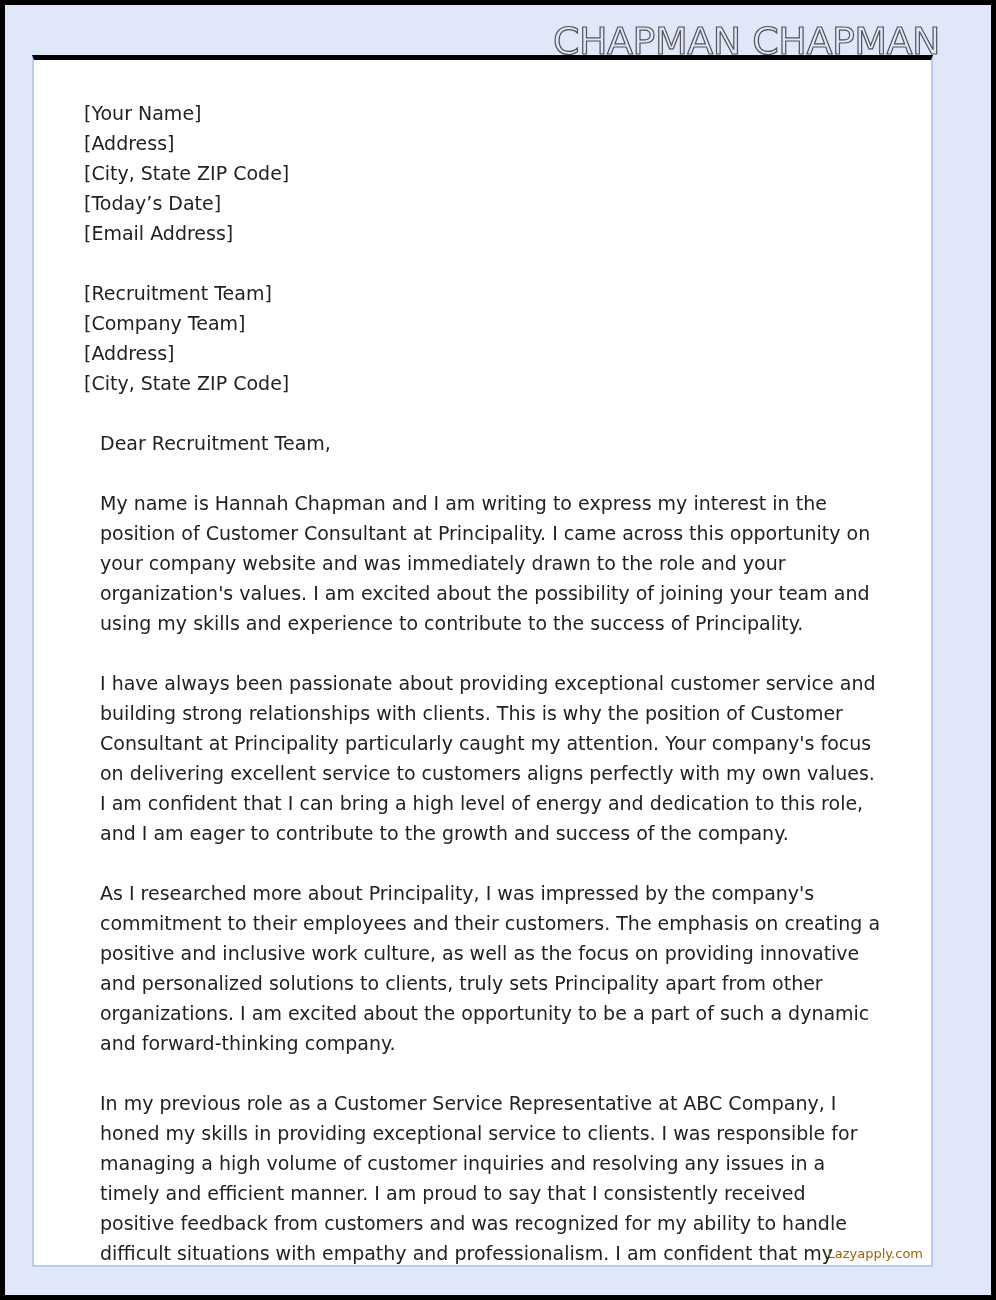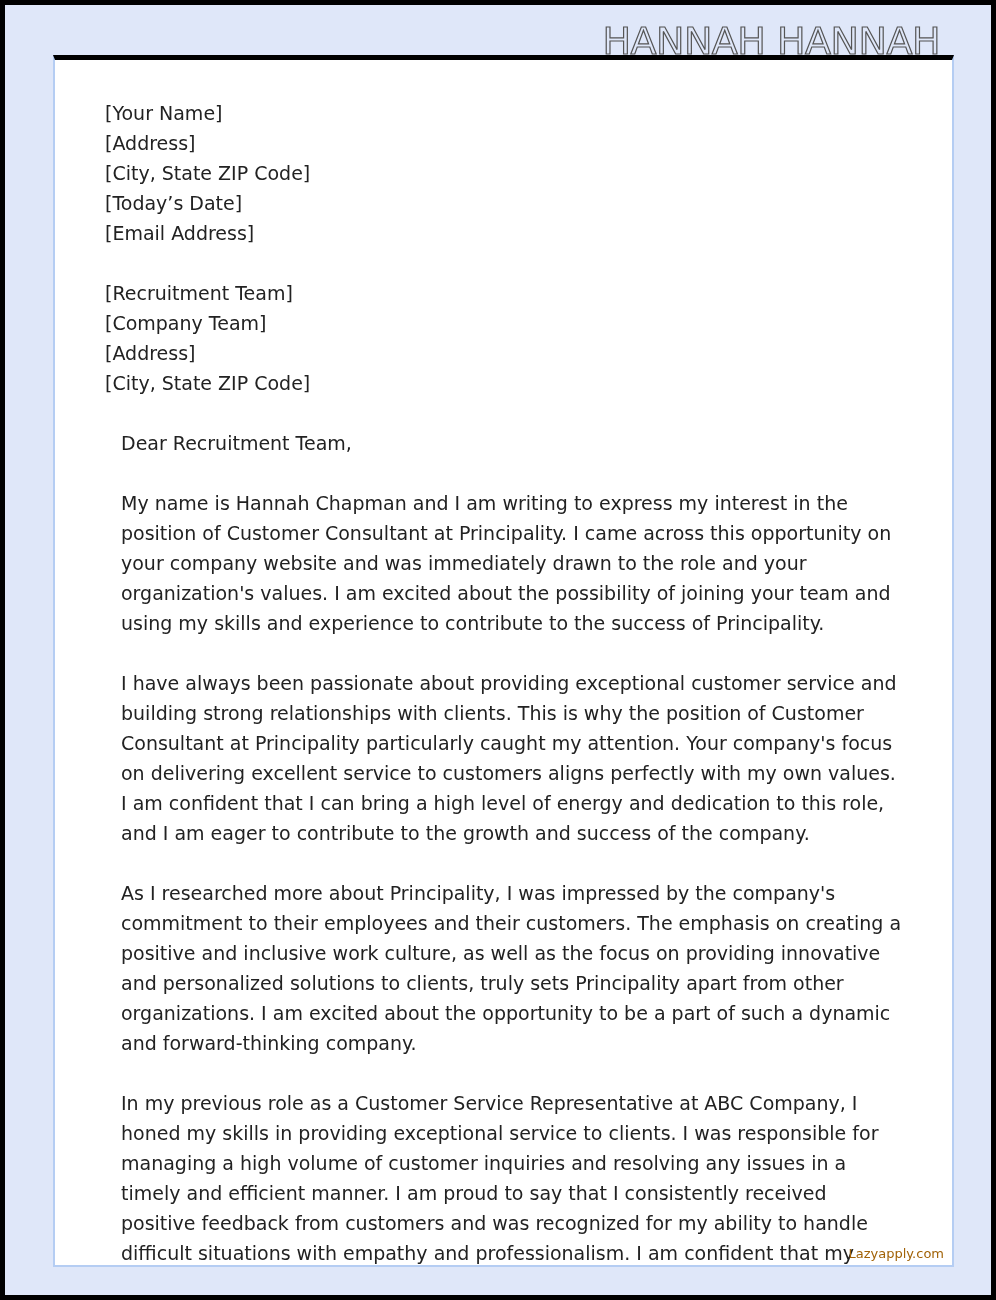--- a/index.html
+++ b/index.html
@@ -15,21 +15,21 @@
   }
   .name-title {
     position: absolute; right: 51px; top: 12px;
     font-family: "DejaVu Sans", sans-serif;
     font-size: 38px; letter-spacing: -0.5px;
     color: #dfe7f9;
     -webkit-text-stroke: 1.2px #555;
     line-height: 48px; white-space: nowrap;
   }
   .page {
-    position: absolute; left: 48px; top: 50px;
+    position: absolute; left: 27px; top: 50px;
     width: 897px; height: 1205px;
     background: #ffffff;
     border-top: 5px solid #000;
     border-left: 2px solid #b5cdf3;
     border-right: 2px solid #b5cdf3;
     border-bottom: 2px solid #b5cdf3;
     overflow: hidden;
   }
   .content {
     position: absolute; left: 50px; top: 38px; width: 800px;
@@ -40,21 +40,21 @@
   .para { margin: 0 0 30px 16px; }
   .watermark {
     position: absolute; right: 8px; bottom: 4px;
     font-size: 13px; color: #a16207;
   }
 </style>
 </head>
 <body>
 
 <div class="frame">
-  <div class="name-title">HANNAH HANNAH</div>
+  <div class="name-title">CHAPMAN CHAPMAN</div>
 
   <div class="page">
     <div class="content">
       <div class="block">
         <span class="line">[Your Name]</span>
         <span class="line">[Address]</span>
         <span class="line">[City, State ZIP Code]</span>
         <span class="line">[Today’s Date]</span>
         <span class="line">[Email Address]</span>
       </div>

